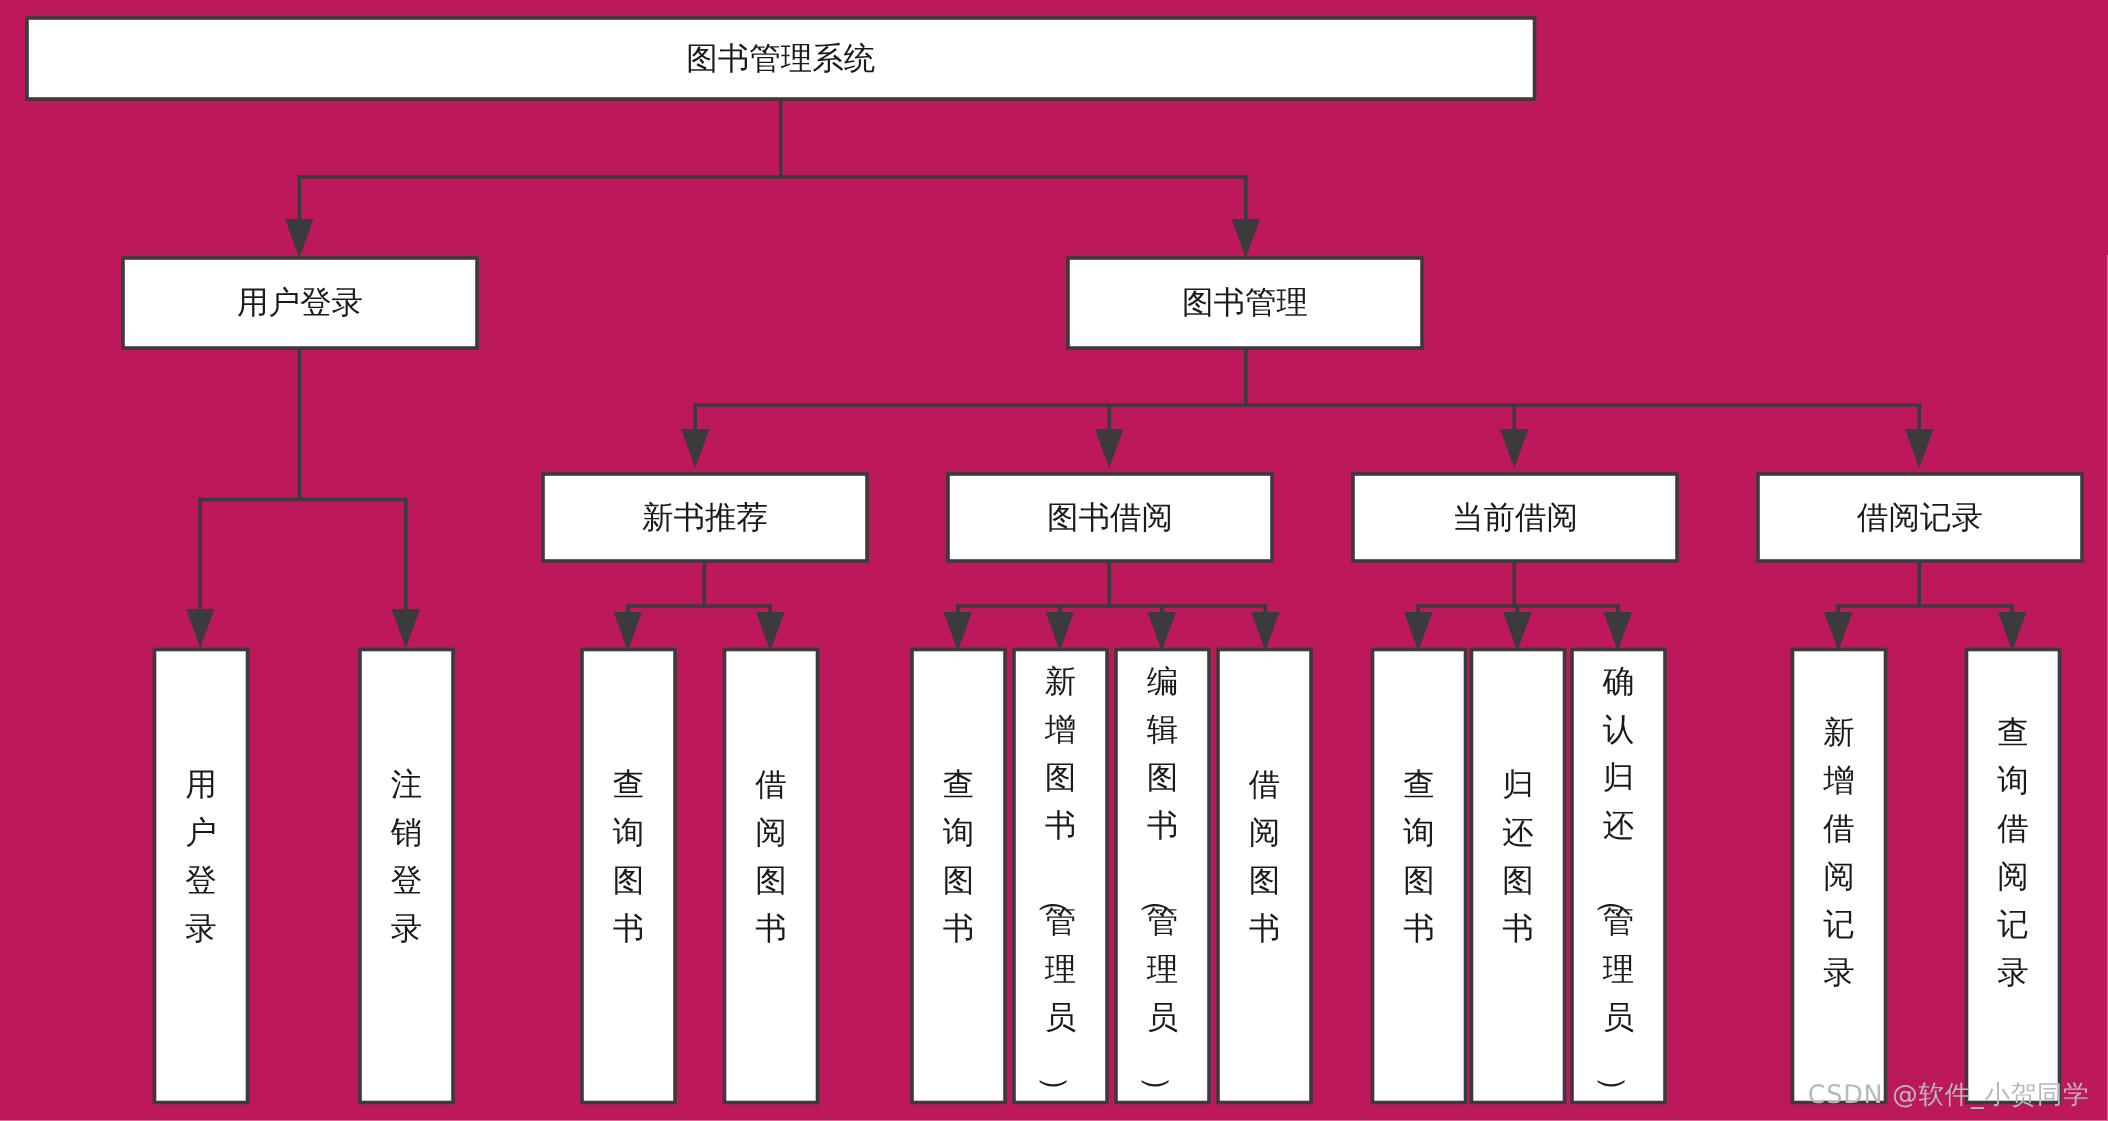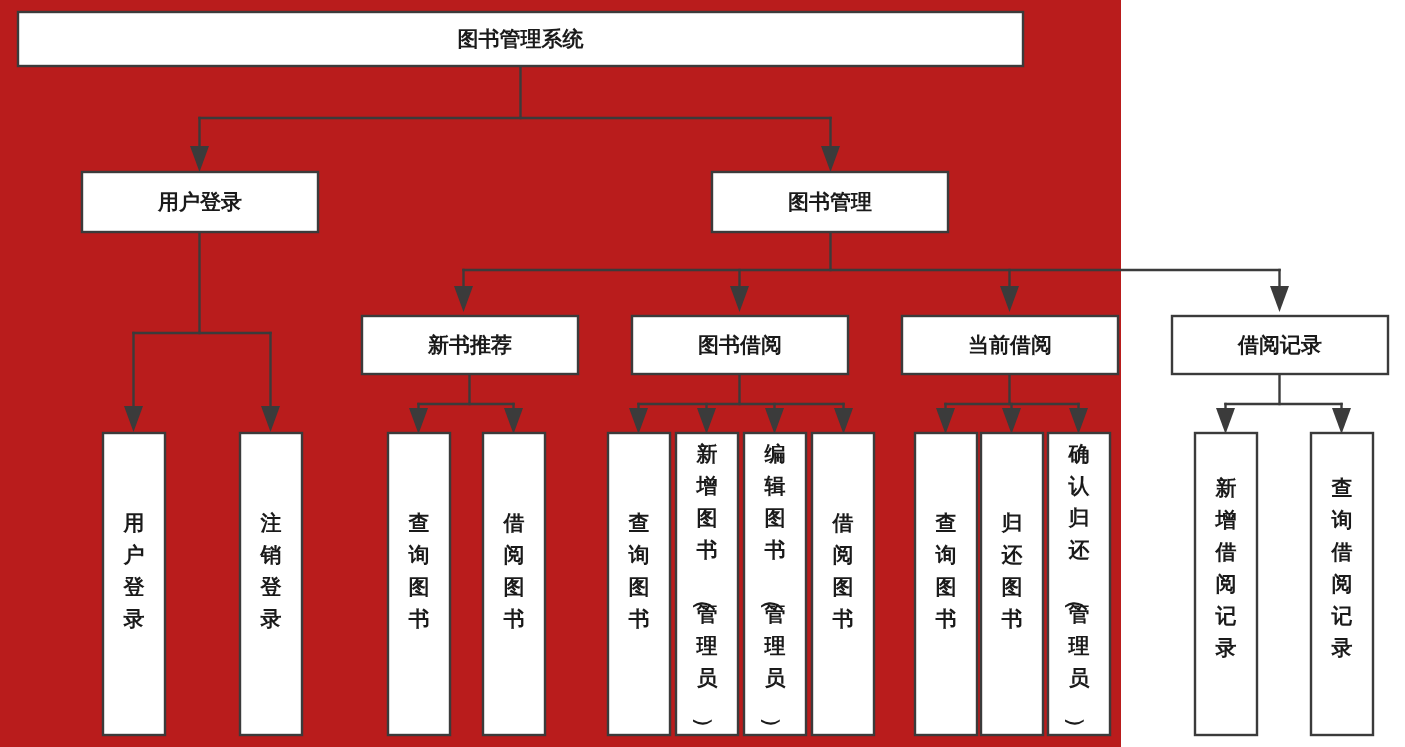--- a/index.html
+++ b/index.html
@@ -9,24 +9,23 @@
     background: #ffffff;
   }
   body {
     width: 1405px;
     height: 747px;
     font-family: "DejaVu Sans", "Liberation Sans", sans-serif;
     overflow: hidden;
   }
   #diagram-root {
     position: relative;
-    width: 1121px;
+    width: 1405px;
     height: 747px;
-    background: #b91c1c;
-    font-weight: bold;
+    background: #be185d;
   }
   svg#tree-svg {
     position: absolute;
     left: 0;
     top: 0;
     width: 1405px;
     height: 747px;
     display: block;
   }
   .node-box {
@@ -220,13 +219,14 @@
       <rect class="node-box" x="1195" y="433" width="62" height="302"></rect>
       <text class="node-label-v" x="1226" y="495"><tspan x="1226" y="495">新</tspan><tspan x="1226" y="527">增</tspan><tspan x="1226" y="559">借</tspan><tspan x="1226" y="591">阅</tspan><tspan x="1226" y="623">记</tspan><tspan x="1226" y="655">录</tspan></text>
     </g>
     <g>
       <rect class="node-box" x="1311" y="433" width="62" height="302"></rect>
       <text class="node-label-v" x="1342" y="495"><tspan x="1342" y="495">查</tspan><tspan x="1342" y="527">询</tspan><tspan x="1342" y="559">借</tspan><tspan x="1342" y="591">阅</tspan><tspan x="1342" y="623">记</tspan><tspan x="1342" y="655">录</tspan></text>
     </g>
 
   </svg>
 
+  <div class="watermark-text">CSDN @软件_小贺同学</div>
 </div>
 
 </body></html>

